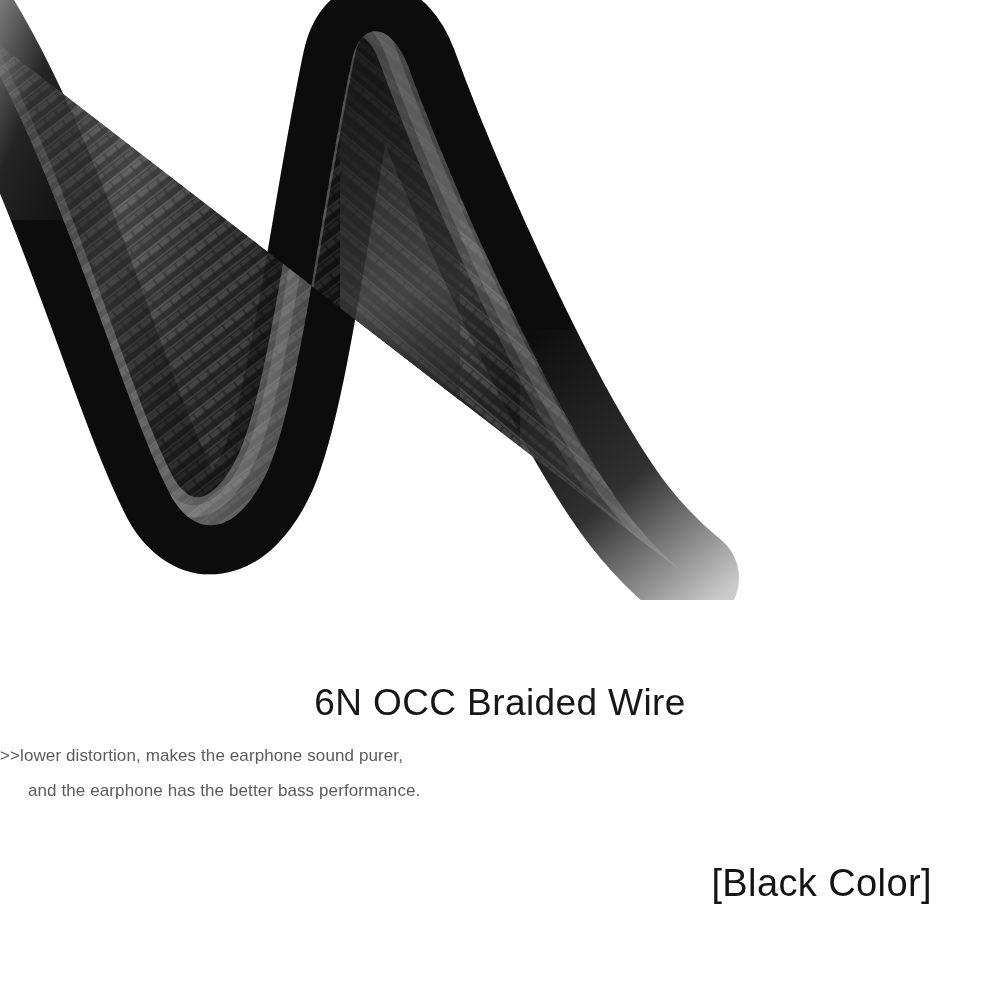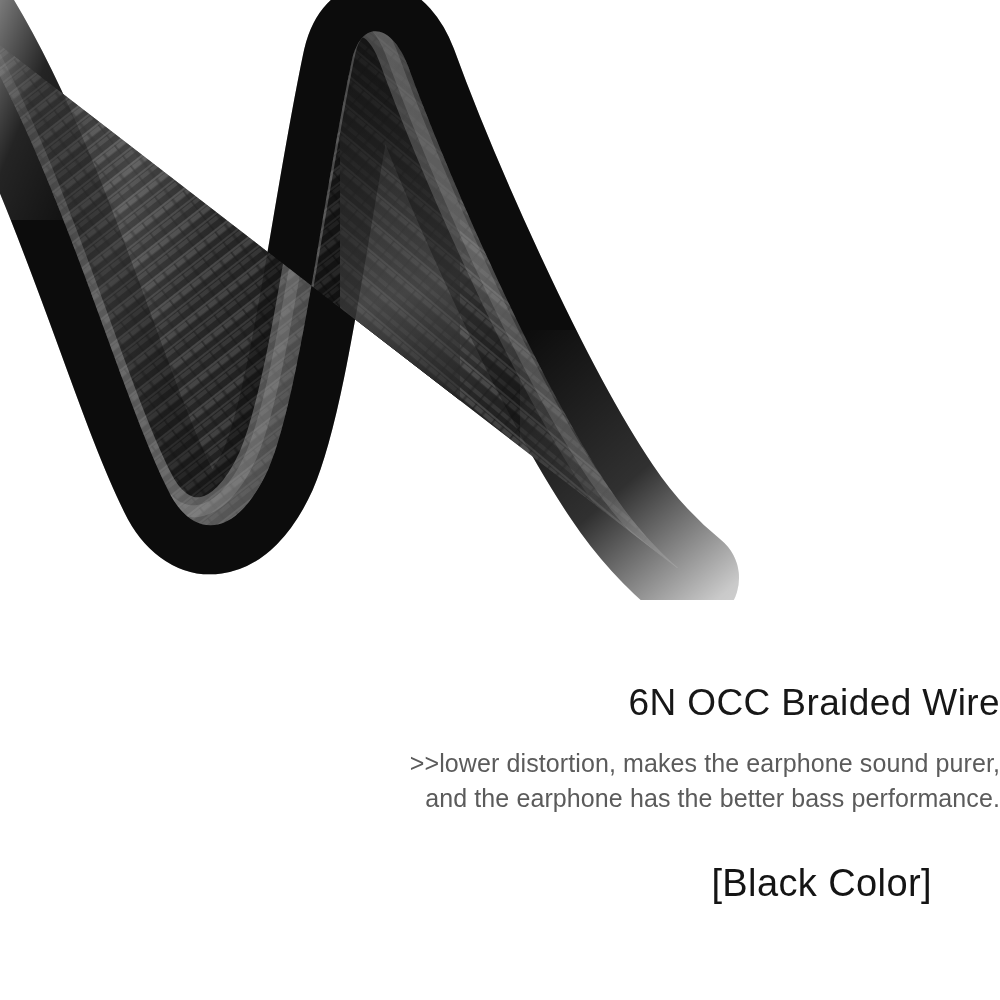--- a/index.html
+++ b/index.html
@@ -40,45 +40,45 @@
     left: 0;
     top: 640px;
     width: 1000px;
     height: 360px;
   }
   #headline {
     position: absolute;
     left: 0;
     top: 42px;
     width: 1000px;
-    text-align: right;
+    text-align: center;
     font-size: 37px;
     font-weight: 400;
     letter-spacing: 0.4px;
     color: #171717;
     white-space: nowrap;
   }
   #subcopy {
     position: absolute;
     left: 0;
-    top: 106px;
-    width: 1000px;
-    text-align: right;
+    top: 98px;
+    width: 1000px;
+    text-align: left;
     color: #5b5b5b;
-    font-size: 25px;
+    font-size: 17px;
     line-height: 35px;
     font-weight: 400;
     letter-spacing: 0.1px;
   }
   #subcopy .line {
     display: block;
     white-space: nowrap;
   }
   #subcopy .line-2 {
-    padding-left: 18px;
+    padding-left: 28px;
   }
   #color-variant {
     position: absolute;
     right: 68px;
     top: 222px;
     font-size: 38px;
     color: #141414;
     letter-spacing: 0.4px;
     white-space: nowrap;
   }

